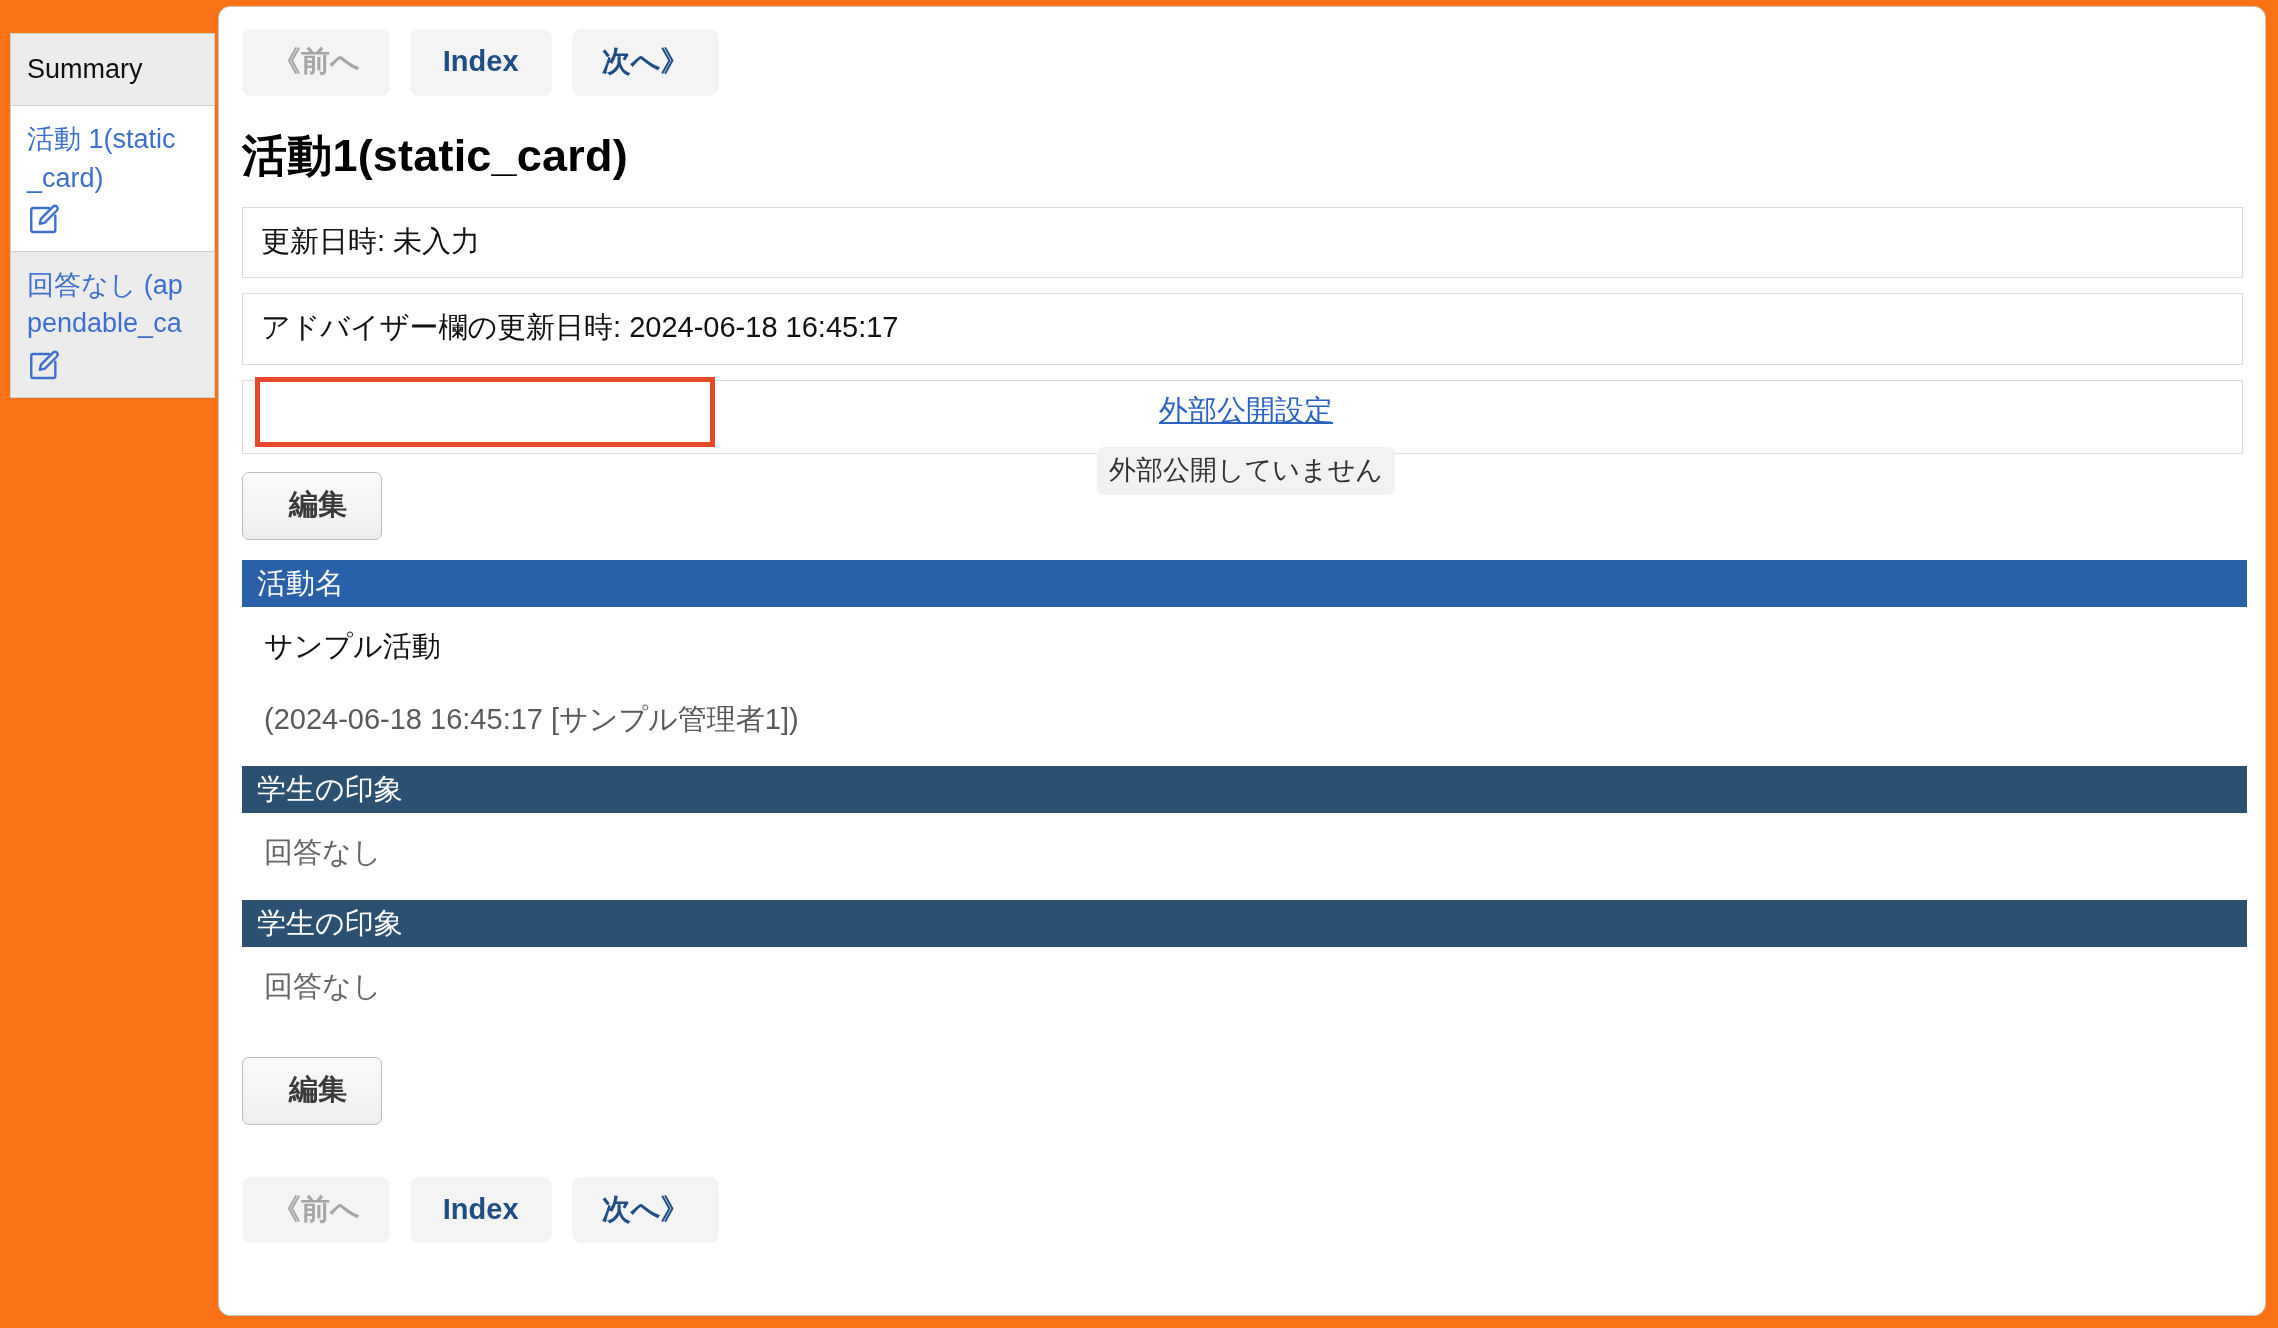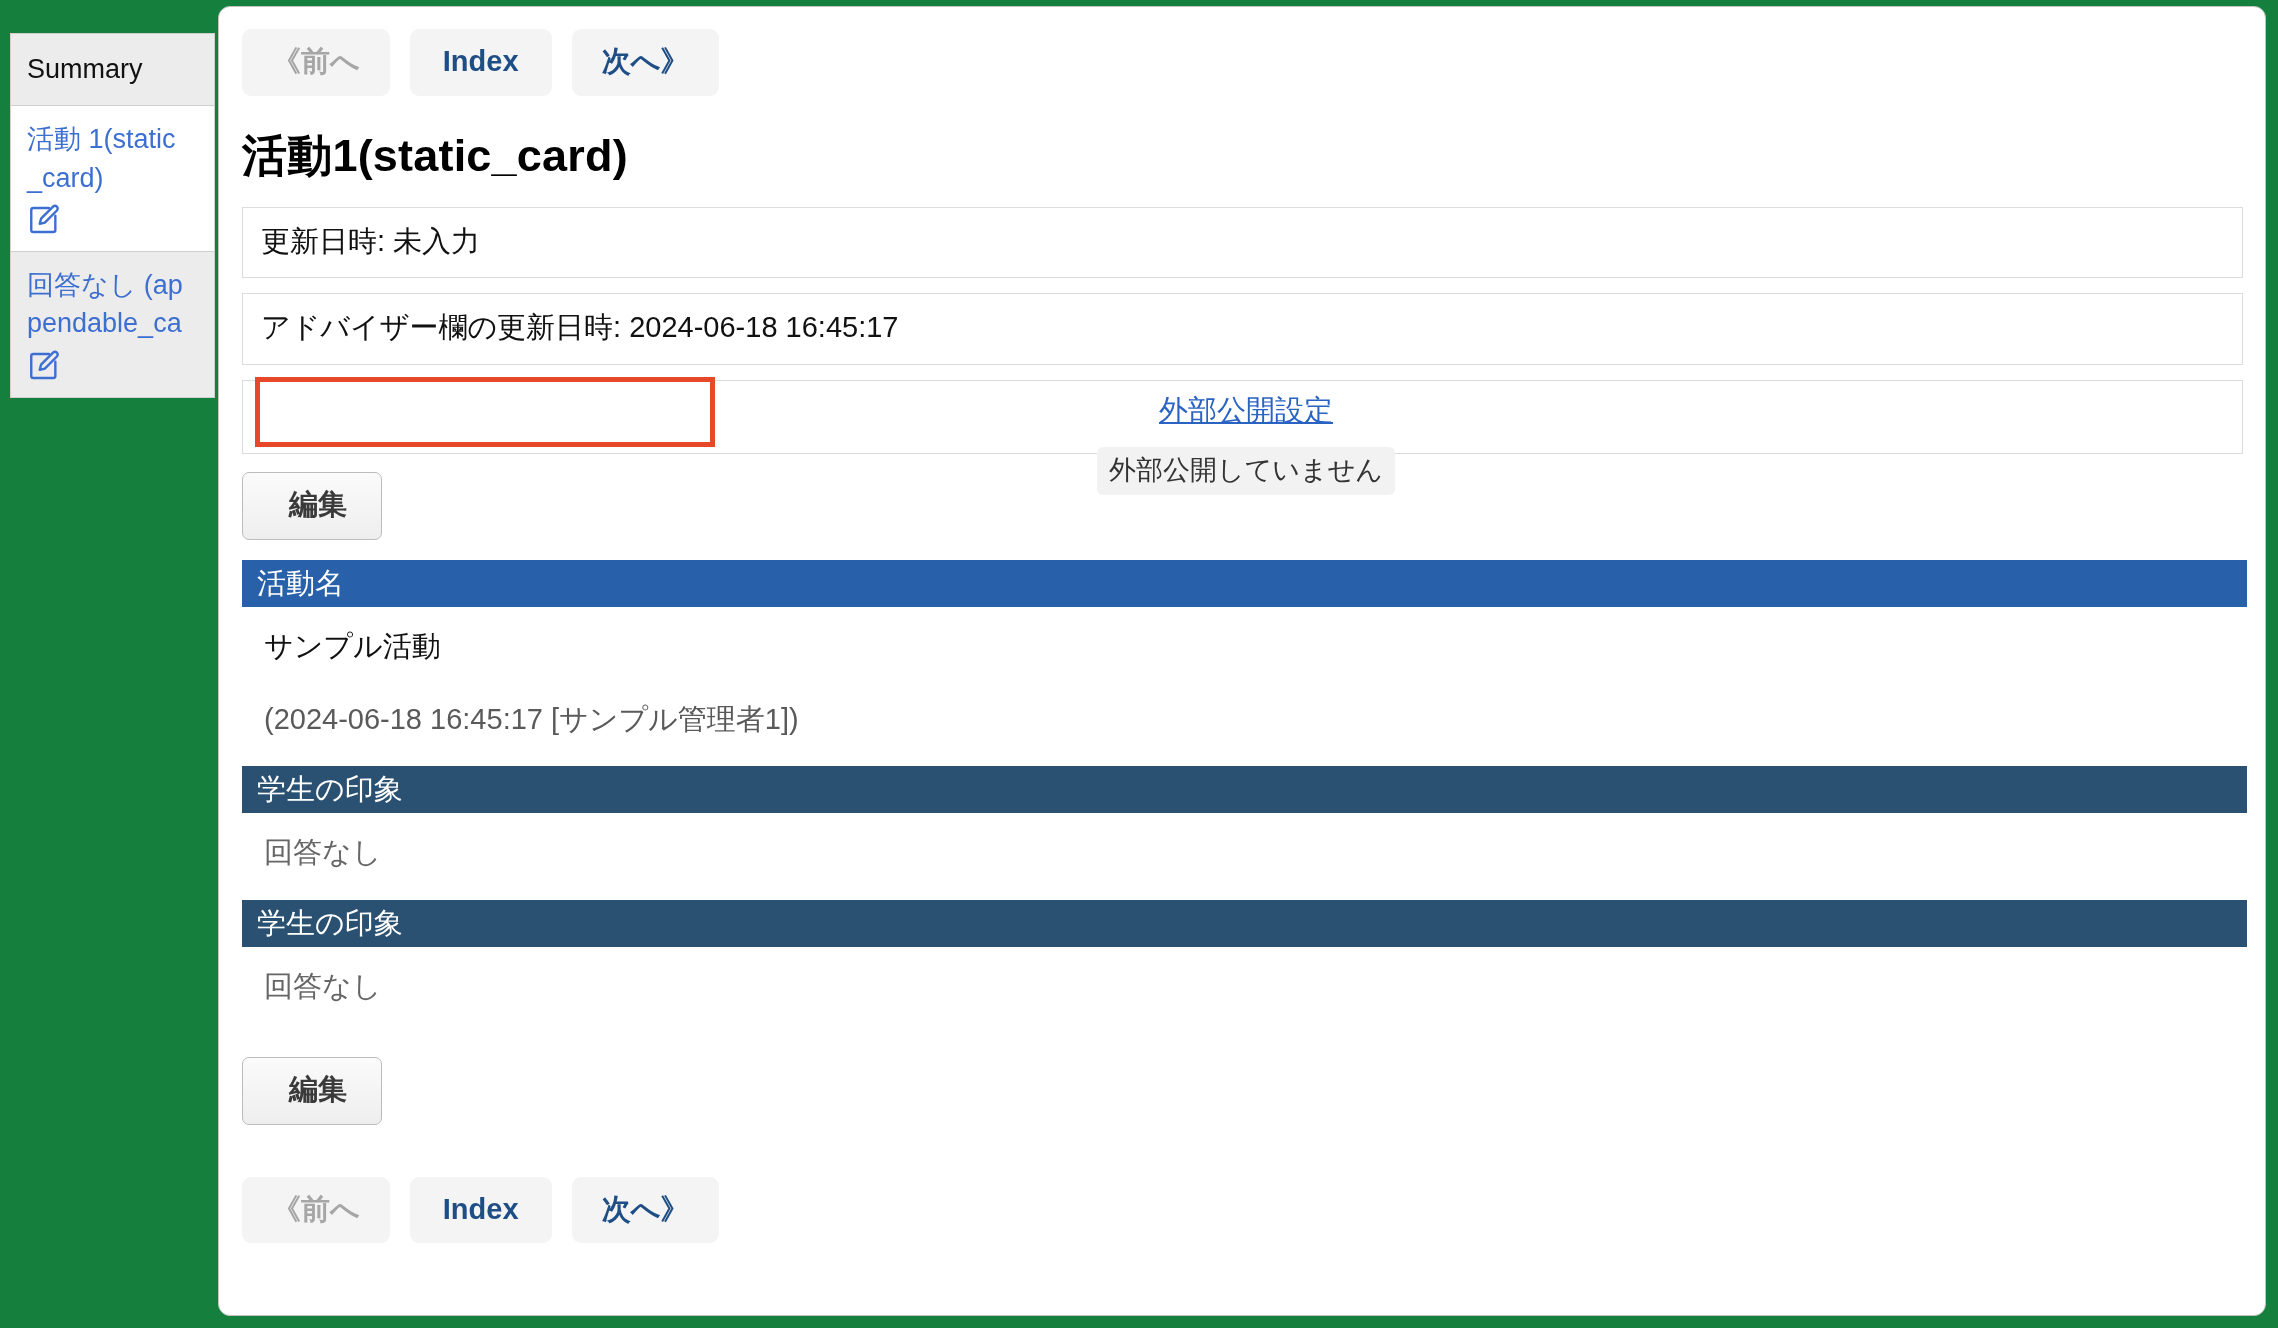--- a/index.html
+++ b/index.html
@@ -6,21 +6,21 @@
     margin: 0;
     padding: 0;
     background: #ffffff;
     font-family: "Liberation Sans", "DejaVu Sans", sans-serif;
   }
   #root {
     position: relative;
     width: 2278px;
     height: 1328px;
     overflow: hidden;
-    background: #15803d;
+    background: #f97316;
   }
 
   
   #sidebar {
     position: absolute;
     left: 10px;
     top: 33px;
     width: 205px;
     z-index: 1;
   }

